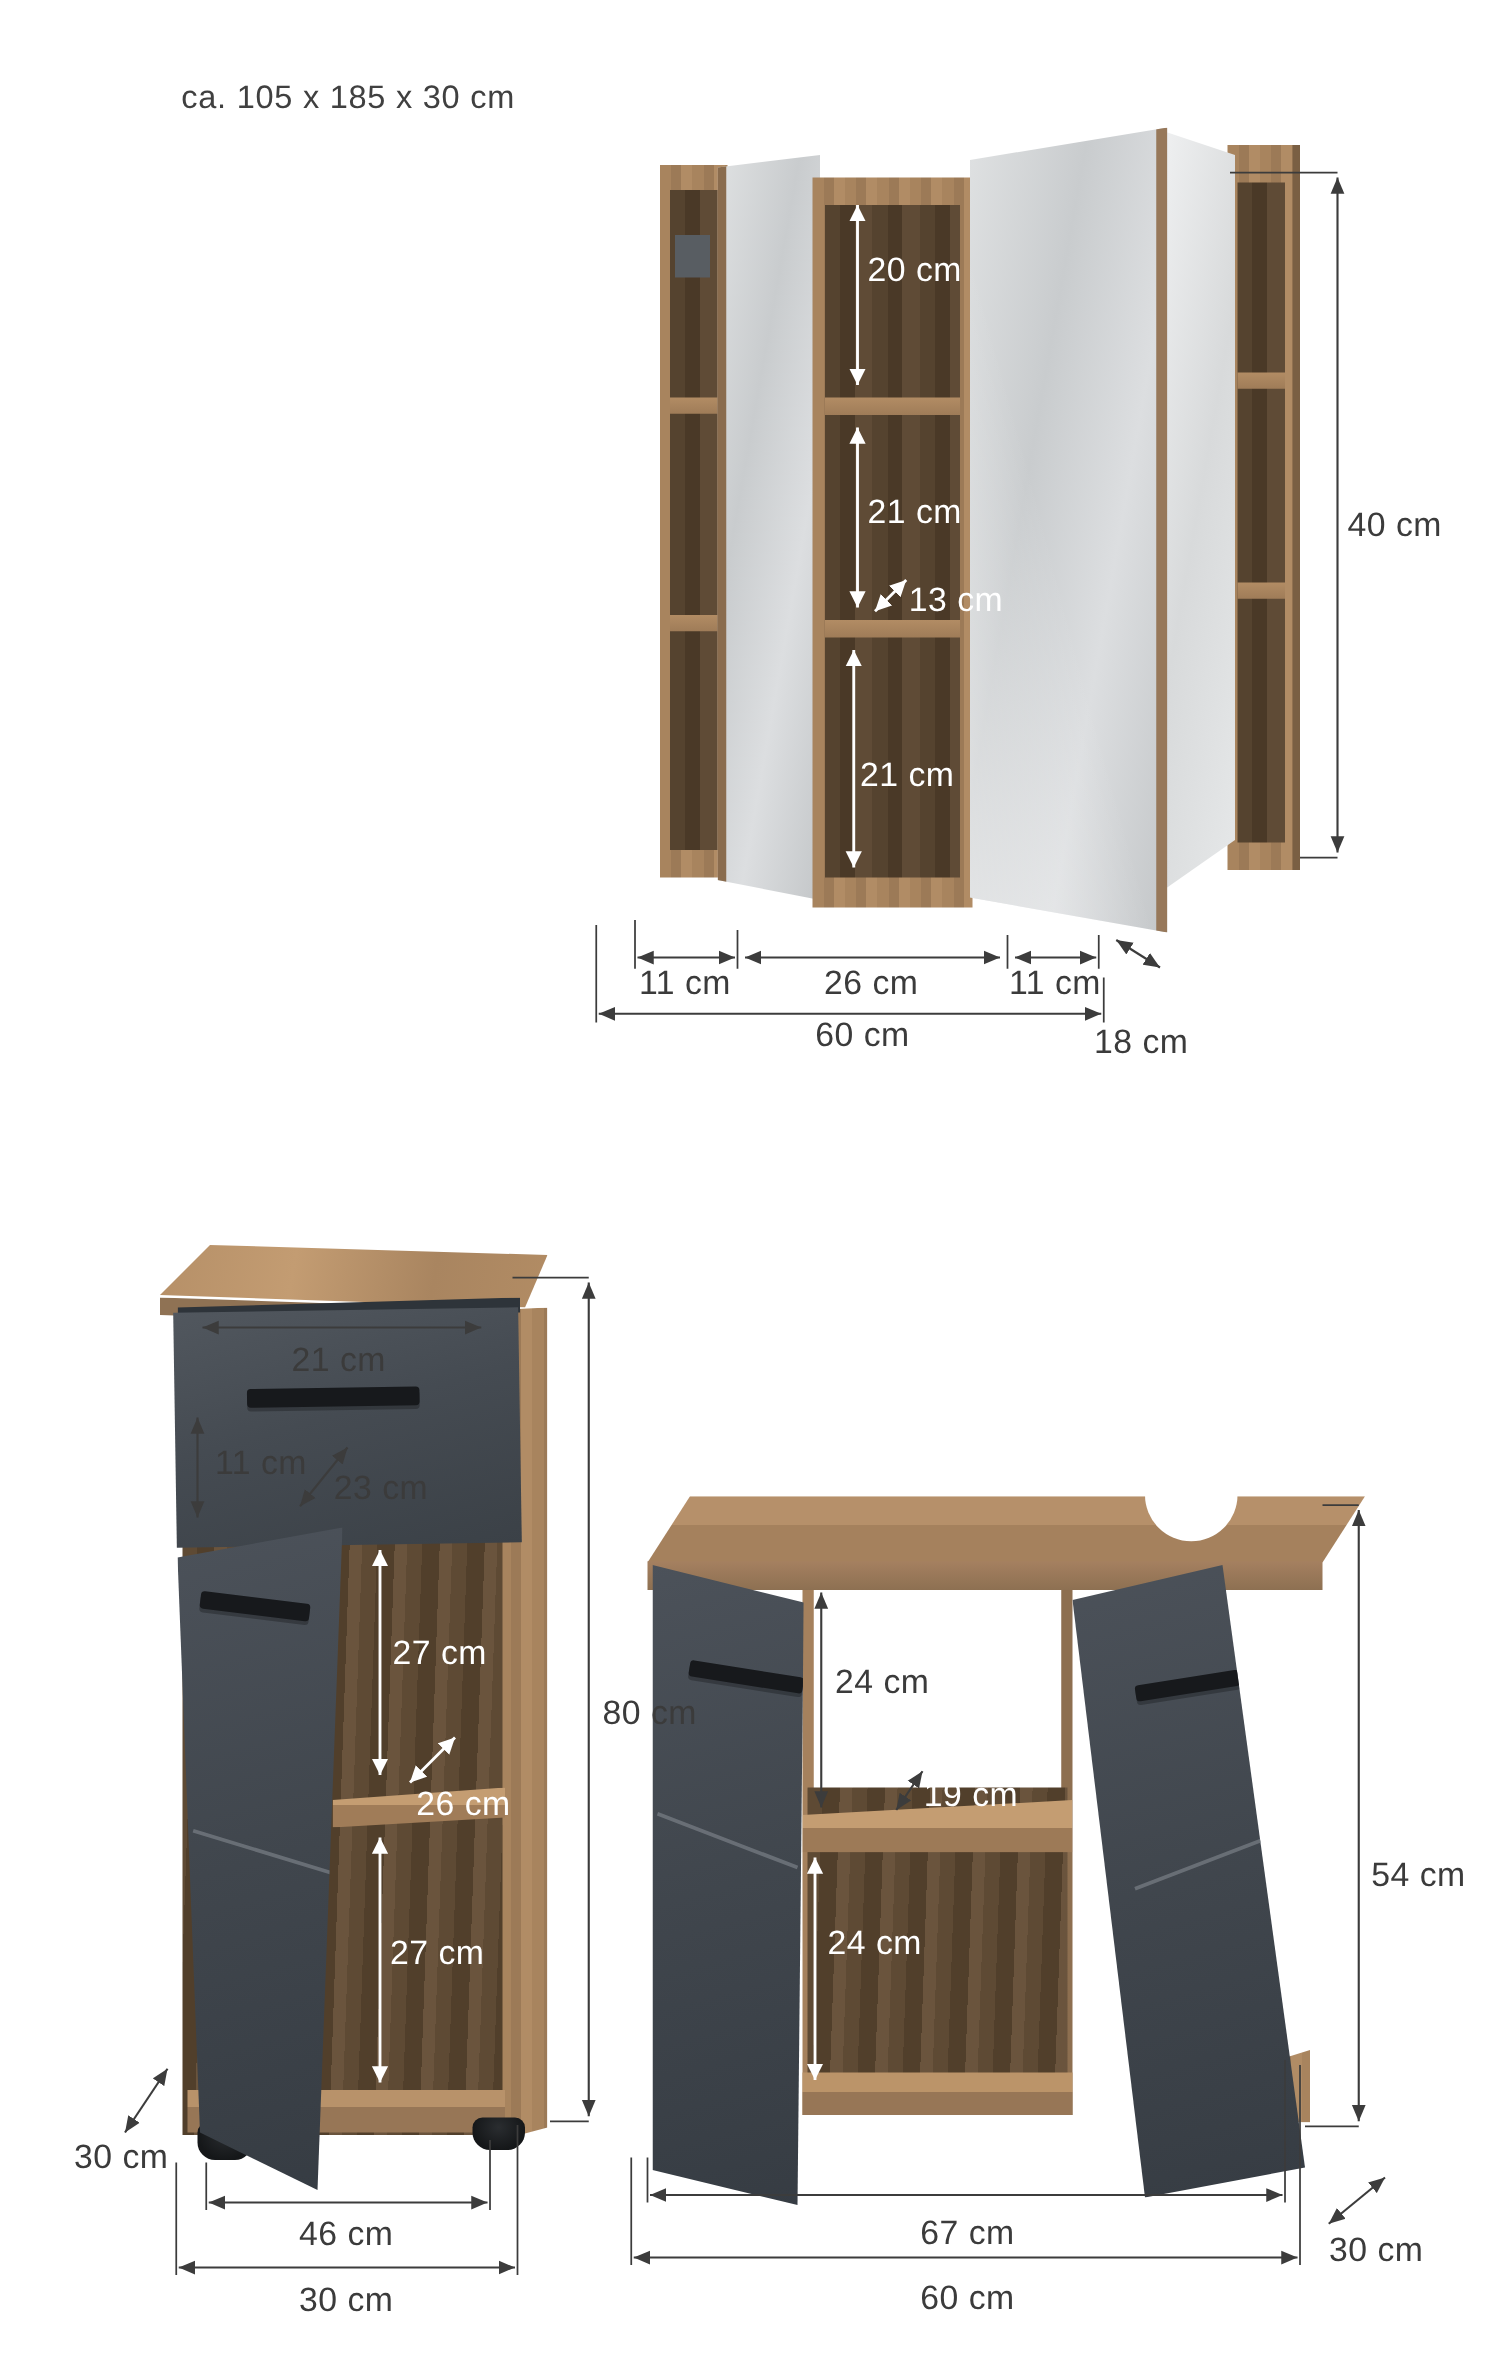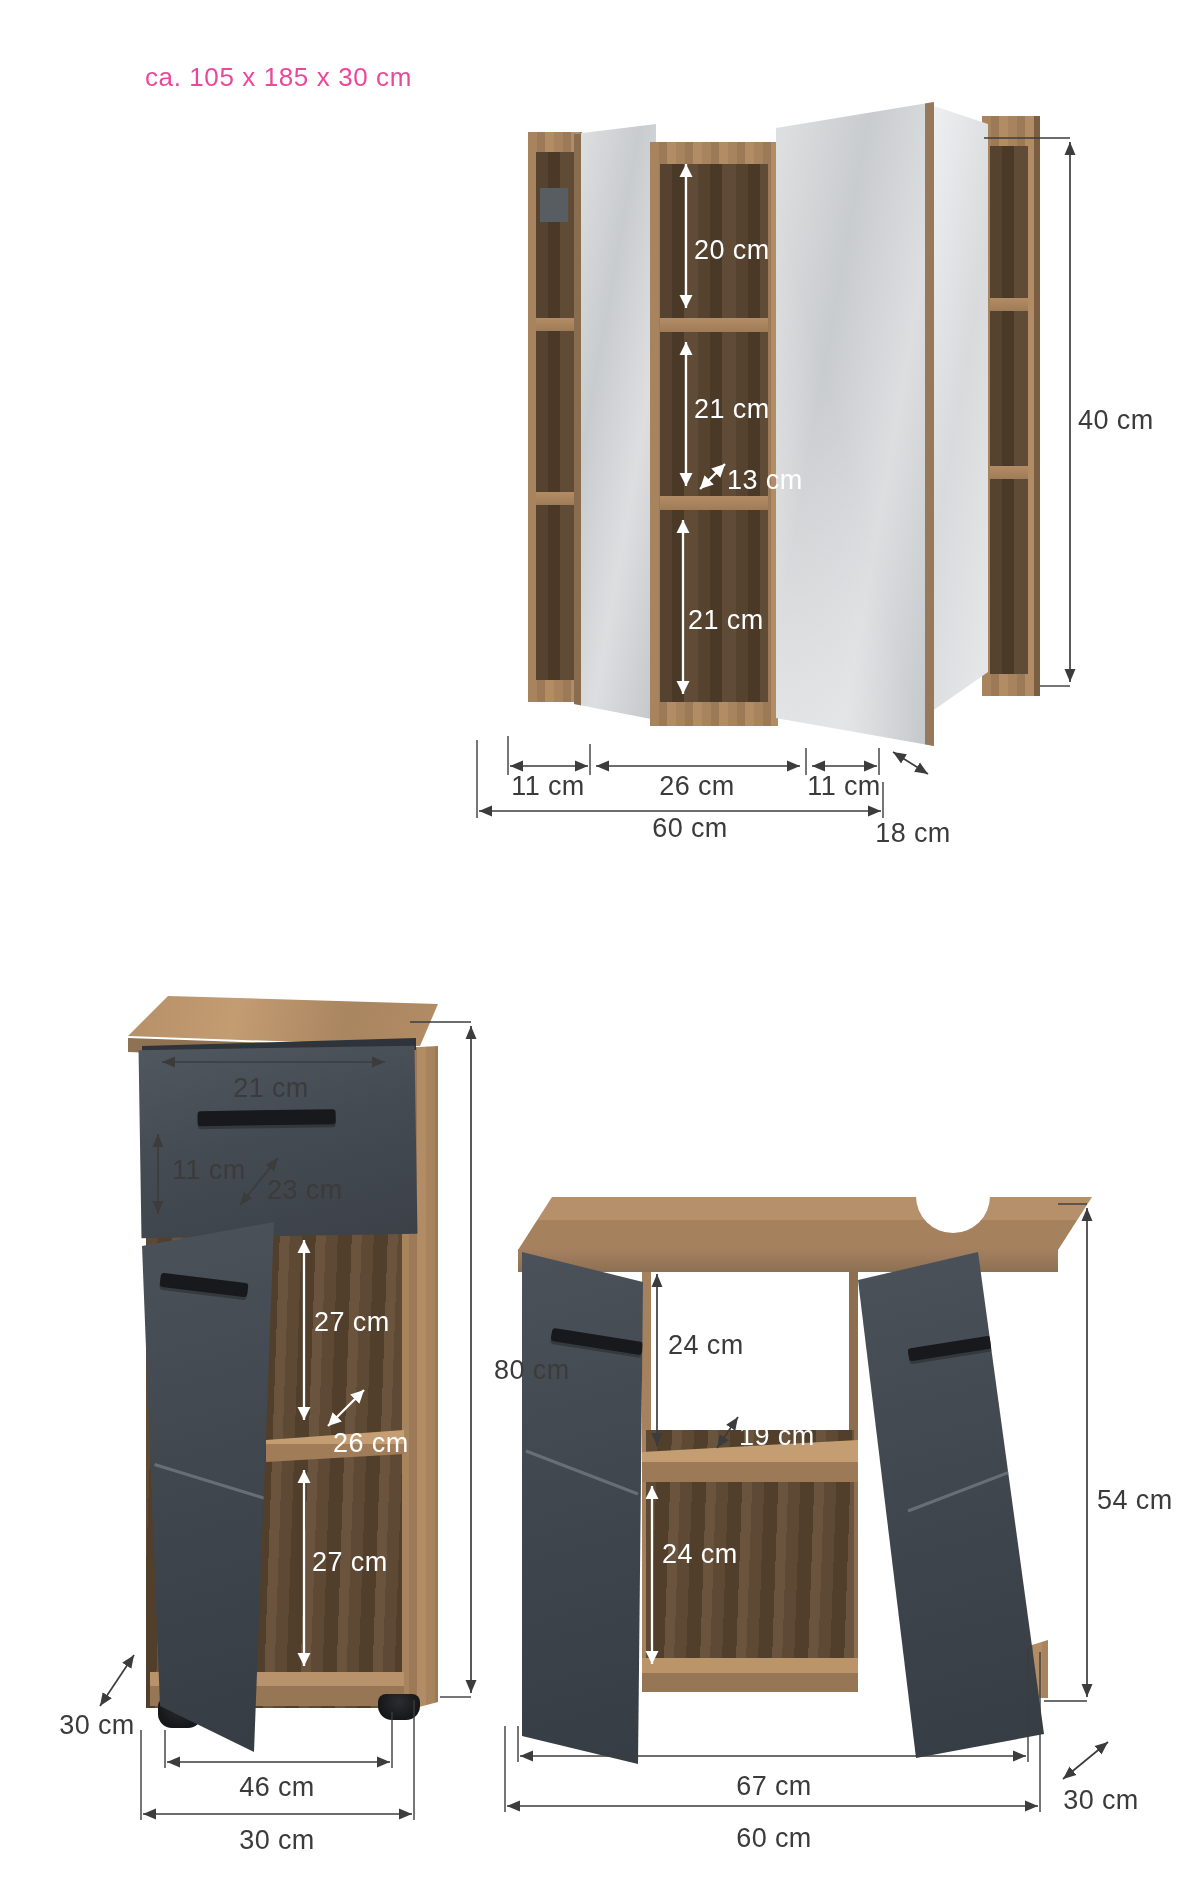--- a/index.html
+++ b/index.html
@@ -1,20 +1,20 @@
 <!DOCTYPE html>
 <html><head>
 <meta charset="utf-8">
 <style>
   *{margin:0;padding:0;box-sizing:border-box}
   html,body{background:#fff}
   body{font-family:"Liberation Sans",sans-serif}
   #canvas{position:relative;width:1200px;height:1885px;background:#fff;overflow:hidden}
   .abs{position:absolute}
-  .title{position:absolute;left:145px;top:62px;font-size:26px;color:#ec4899;letter-spacing:.6px}
+  .title{position:absolute;left:145px;top:62px;font-size:26px;color:#404040;letter-spacing:.6px}
   .lbl{position:absolute;font-size:27px;line-height:29px;color:#3b3b3b;letter-spacing:.4px;white-space:nowrap}
   .lbl.w{color:#ffffff}
   .lbl.c{transform:translateX(-50%)}
   svg.dims{position:absolute;left:0;top:0;pointer-events:none}
   .db{stroke:#3c3c3c;stroke-width:1.7}
   .dl{stroke:#3c3c3c;stroke-width:1.4}
   .dw{stroke:#ffffff;stroke-width:2.3}
   .woodv{background:repeating-linear-gradient(90deg,#a8845e 0 9px,#9c7a57 9px 17px,#b18c65 17px 26px)}
   .wood{background:linear-gradient(180deg,#b28c64,#9f7c58)}
   .wood2{background:linear-gradient(180deg,#b6906a 0 45%,#a5815d 45% 100%)}
@@ -173,38 +173,38 @@
       <line class="dl" x1="518" y1="1726" x2="518" y2="1762"></line>
       <line class="dl" x1="1028" y1="1648" x2="1028" y2="1762"></line>
       <line class="db" x1="520" y1="1756" x2="1026" y2="1756" marker-start="url(#ab)" marker-end="url(#ab)"></line>
       <line class="dl" x1="505" y1="1726" x2="505" y2="1812"></line>
       <line class="dl" x1="1040" y1="1652" x2="1040" y2="1812"></line>
       <line class="db" x1="507" y1="1806" x2="1038" y2="1806" marker-start="url(#ab)" marker-end="url(#ab)"></line>
       <line class="db" x1="1063" y1="1779" x2="1108" y2="1742" marker-start="url(#ab)" marker-end="url(#ab)"></line>
     </g>
   </svg>
 
-  <div class="lbl w" style="left:694px;top:236px">20 cm</div>
+  <div class="lbl w" style="left:694px;top:202px">20 cm</div>
   <div class="lbl w" style="left:694px;top:395px">21 cm</div>
   <div class="lbl w" style="left:727px;top:466px">13 cm</div>
   <div class="lbl w" style="left:688px;top:606px">21 cm</div>
   <div class="lbl" style="left:1078px;top:406px">40 cm</div>
   <div class="lbl c" style="left:548px;top:772px">11 cm</div>
   <div class="lbl c" style="left:697px;top:772px">26 cm</div>
   <div class="lbl c" style="left:844px;top:772px">11 cm</div>
   <div class="lbl c" style="left:690px;top:814px">60 cm</div>
   <div class="lbl c" style="left:913px;top:819px">18 cm</div>
 
   <div class="lbl c" style="left:271px;top:1074px">21 cm</div>
   <div class="lbl" style="left:172px;top:1156px">11 cm</div>
   <div class="lbl" style="left:267px;top:1176px">23 cm</div>
   <div class="lbl w" style="left:314px;top:1308px">27 cm</div>
   <div class="lbl w" style="left:333px;top:1429px">26 cm</div>
   <div class="lbl w" style="left:312px;top:1548px">27 cm</div>
-  <div class="lbl" style="left:494px;top:1356px">80 cm</div>
+  <div class="lbl" style="left:482px;top:1356px">80 cm</div>
   <div class="lbl c" style="left:97px;top:1711px">30 cm</div>
   <div class="lbl c" style="left:277px;top:1773px">46 cm</div>
   <div class="lbl c" style="left:277px;top:1826px">30 cm</div>
 
   <div class="lbl" style="left:668px;top:1331px">24 cm</div>
   <div class="lbl w" style="left:739px;top:1422px">19 cm</div>
   <div class="lbl w" style="left:662px;top:1540px">24 cm</div>
   <div class="lbl" style="left:1097px;top:1486px">54 cm</div>
   <div class="lbl c" style="left:774px;top:1772px">67 cm</div>
   <div class="lbl c" style="left:774px;top:1824px">60 cm</div>

